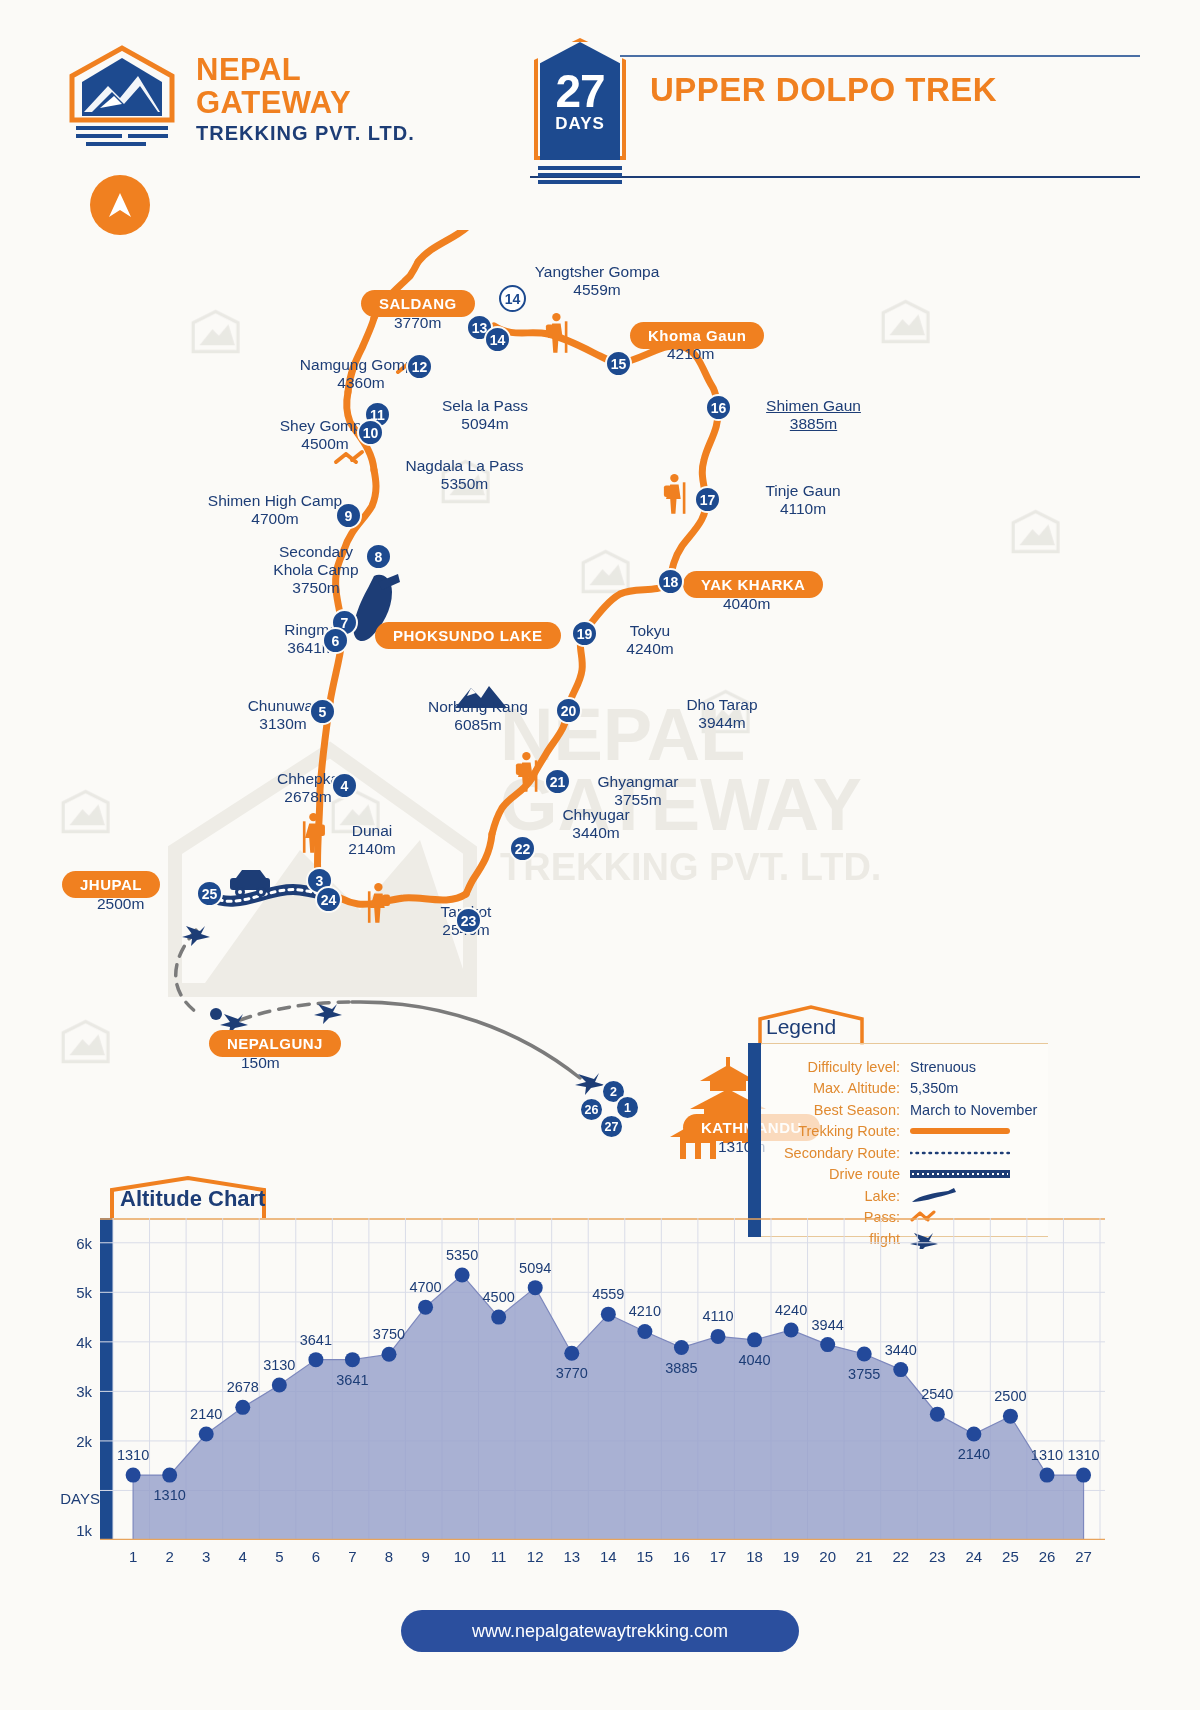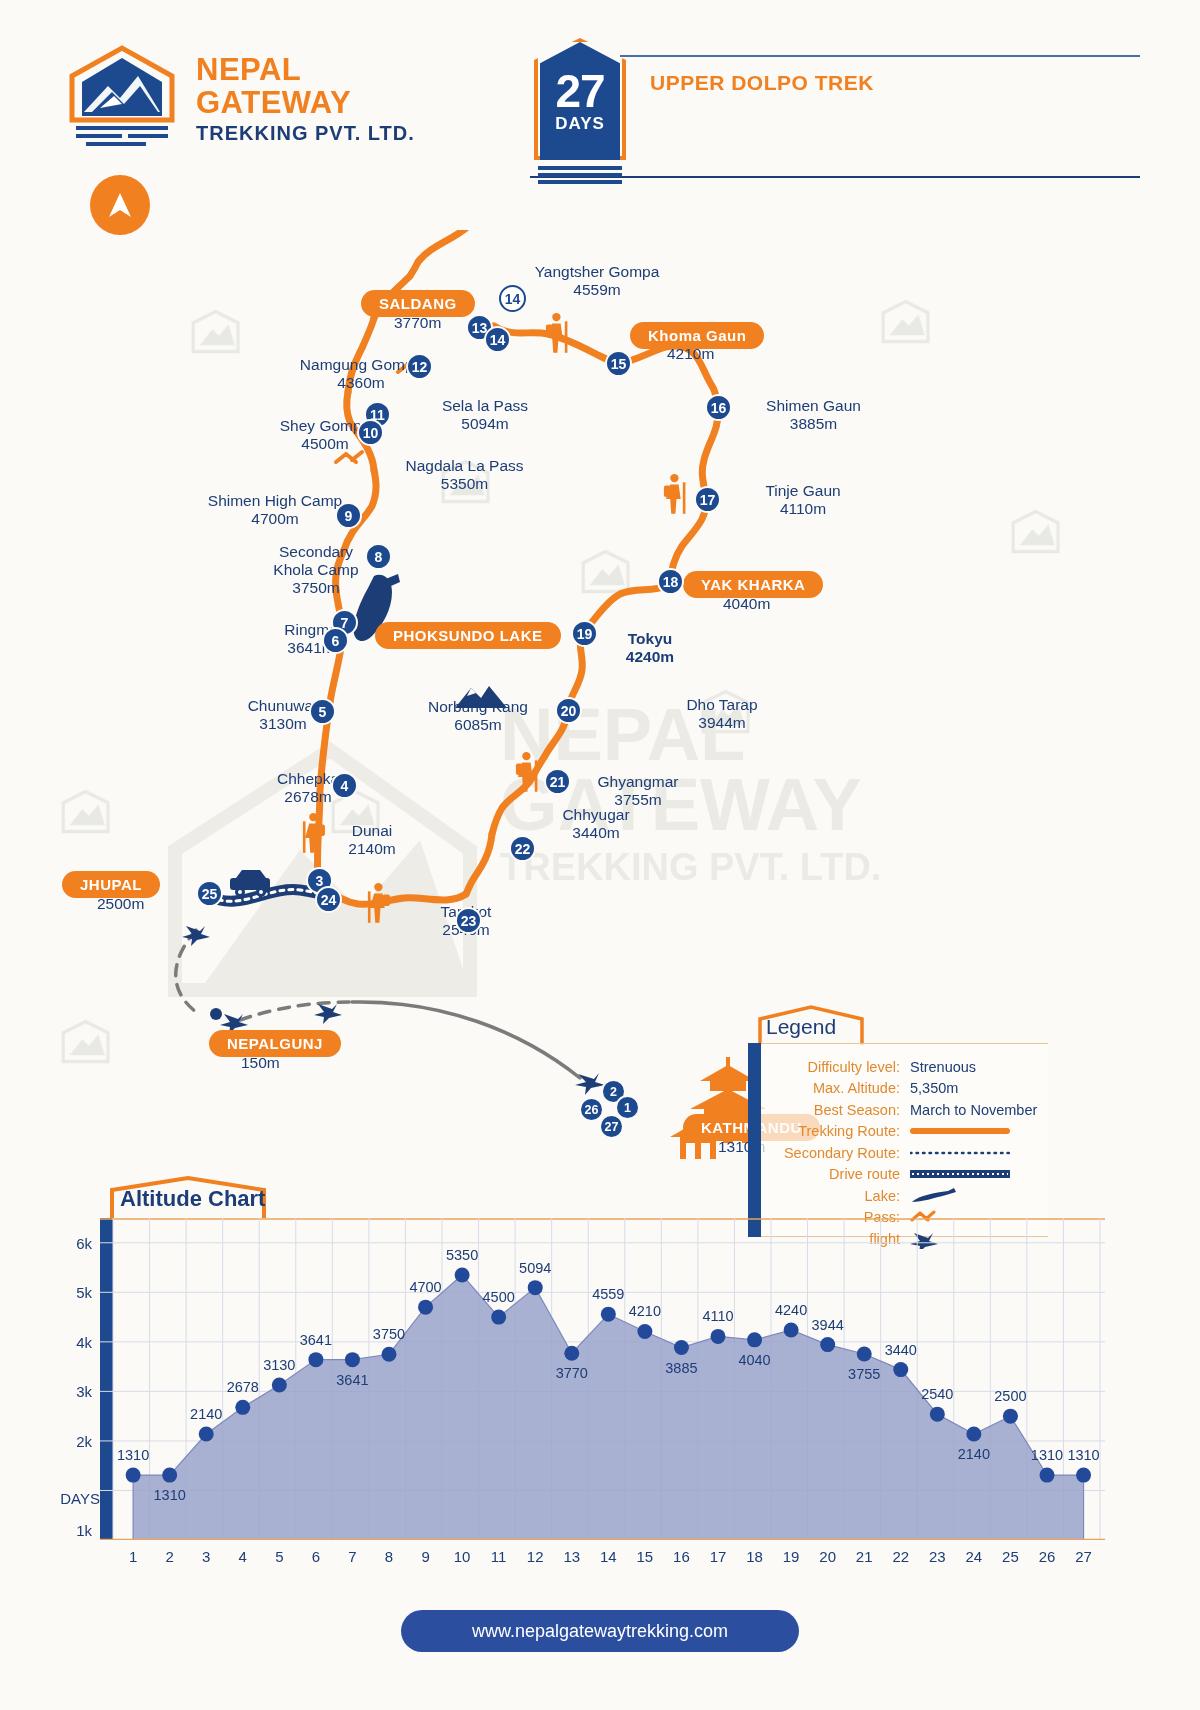--- a/index.html
+++ b/index.html
@@ -28,21 +28,21 @@
   #days-shield { width:80px; height:118px; background:#1d4a8f; position:relative;
       clip-path: polygon(0 18%, 50% 0, 100% 18%, 100% 100%, 0 100%); }
   #days-shield-outline { position:absolute; left:-6px; top:-4px; width:92px; height:122px;
       border:4px solid #f08020; clip-path: polygon(0 18%, 50% 0, 100% 18%, 100% 100%, 0 100%); }
   #days-num { color:#fff; font-size:46px; font-weight:bold; text-align:center; padding-top:26px; line-height:1; letter-spacing:-1px;}
   #days-word { color:#fff; font-size:17px; font-weight:bold; text-align:center; letter-spacing:1px; }
   #days-underbars { position:absolute; left:538px; top:166px; width:84px; }
   .ubar { height:4px; background:#1d4a8f; margin-bottom:3px; }
 
   #title-block { position:absolute; left:650px; top:72px; }
-  #trek-title { font-size:21px; font-weight:bold; color:#f08020; line-height:1.08; letter-spacing:0.5px;}
+  #trek-title { font-size:33px; font-weight:bold; color:#f08020; line-height:1.08; letter-spacing:0.5px;}
   #rule-top { position:absolute; left:620px; top:55px; width:520px; height:2px; background:#4a6fa5; }
   #rule-bot { position:absolute; left:530px; top:176px; width:610px; height:2px; background:#1d3d76; }
 
   
   #map { position:absolute; left:0; top:230px; width:1200px; height:930px; }
   #map-svg { position:absolute; left:0; top:0; }
 
   .lbl { position:absolute; font-size:15.5px; color:#1d3d76; line-height:1.15; white-space:nowrap; }
   .lbl .nm { display:block; }
   .lbl .alt { display:block; }
@@ -310,21 +310,21 @@
   <div class="pill-alt" style="left:667px; top:115px;">4210m</div>
 
   <div class="lbl c" style="left:276px; top:126px; width:170px;">
     <span class="nm">Namgung Gompa</span>
     <span class="alt">4360m</span>
   </div>
   <div class="lbl c" style="left:405px; top:167px; width:160px;">
     <span class="nm">Sela la Pass</span>
     <span class="alt">5094m</span>
   </div>
-  <div class="lbl c" style="left:726px; top:167px; width:175px;">
+  <div class="lbl c" style="left:726px; top:167px; width:175px;text-decoration:underline;">
     <span class="nm">Shimen  Gaun</span>
     <span class="alt">3885m</span>
   </div>
   <div class="lbl c" style="left:245px; top:187px; width:160px;">
     <span class="nm">Shey Gompa</span>
     <span class="alt">4500m</span>
   </div>
   <div class="lbl c" style="left:377px; top:227px; width:175px;">
     <span class="nm">Nagdala La Pass</span>
     <span class="alt">5350m</span>
@@ -344,21 +344,21 @@
   </div>
   <div class="pill" style="left:683px; top:341px;">YAK KHARKA</div>
   <div class="pill-alt" style="left:723px; top:365px;">4040m</div>
 
   <div class="lbl c" style="left:256px; top:391px; width:110px;">
     <span class="nm">Ringmo</span>
     <span class="alt">3641m</span>
   </div>
   <div class="pill" style="left:375px; top:392px;">PHOKSUNDO LAKE</div>
 
-  <div class="lbl c" style="left:595px; top:400px; width:110px;font-weight:bold;">
+  <div class="lbl c" style="left:595px; top:392px; width:110px;">
     <span class="nm">Tokyu</span>
     <span class="alt">4240m</span>
   </div>
   <div class="lbl c" style="left:218px; top:467px; width:130px;">
     <span class="nm">Chunuwar</span>
     <span class="alt">3130m</span>
   </div>
   <div class="lbl c" style="left:398px; top:468px; width:160px;">
     <span class="nm">Norbung Kang</span>
     <span class="alt">6085m</span>

